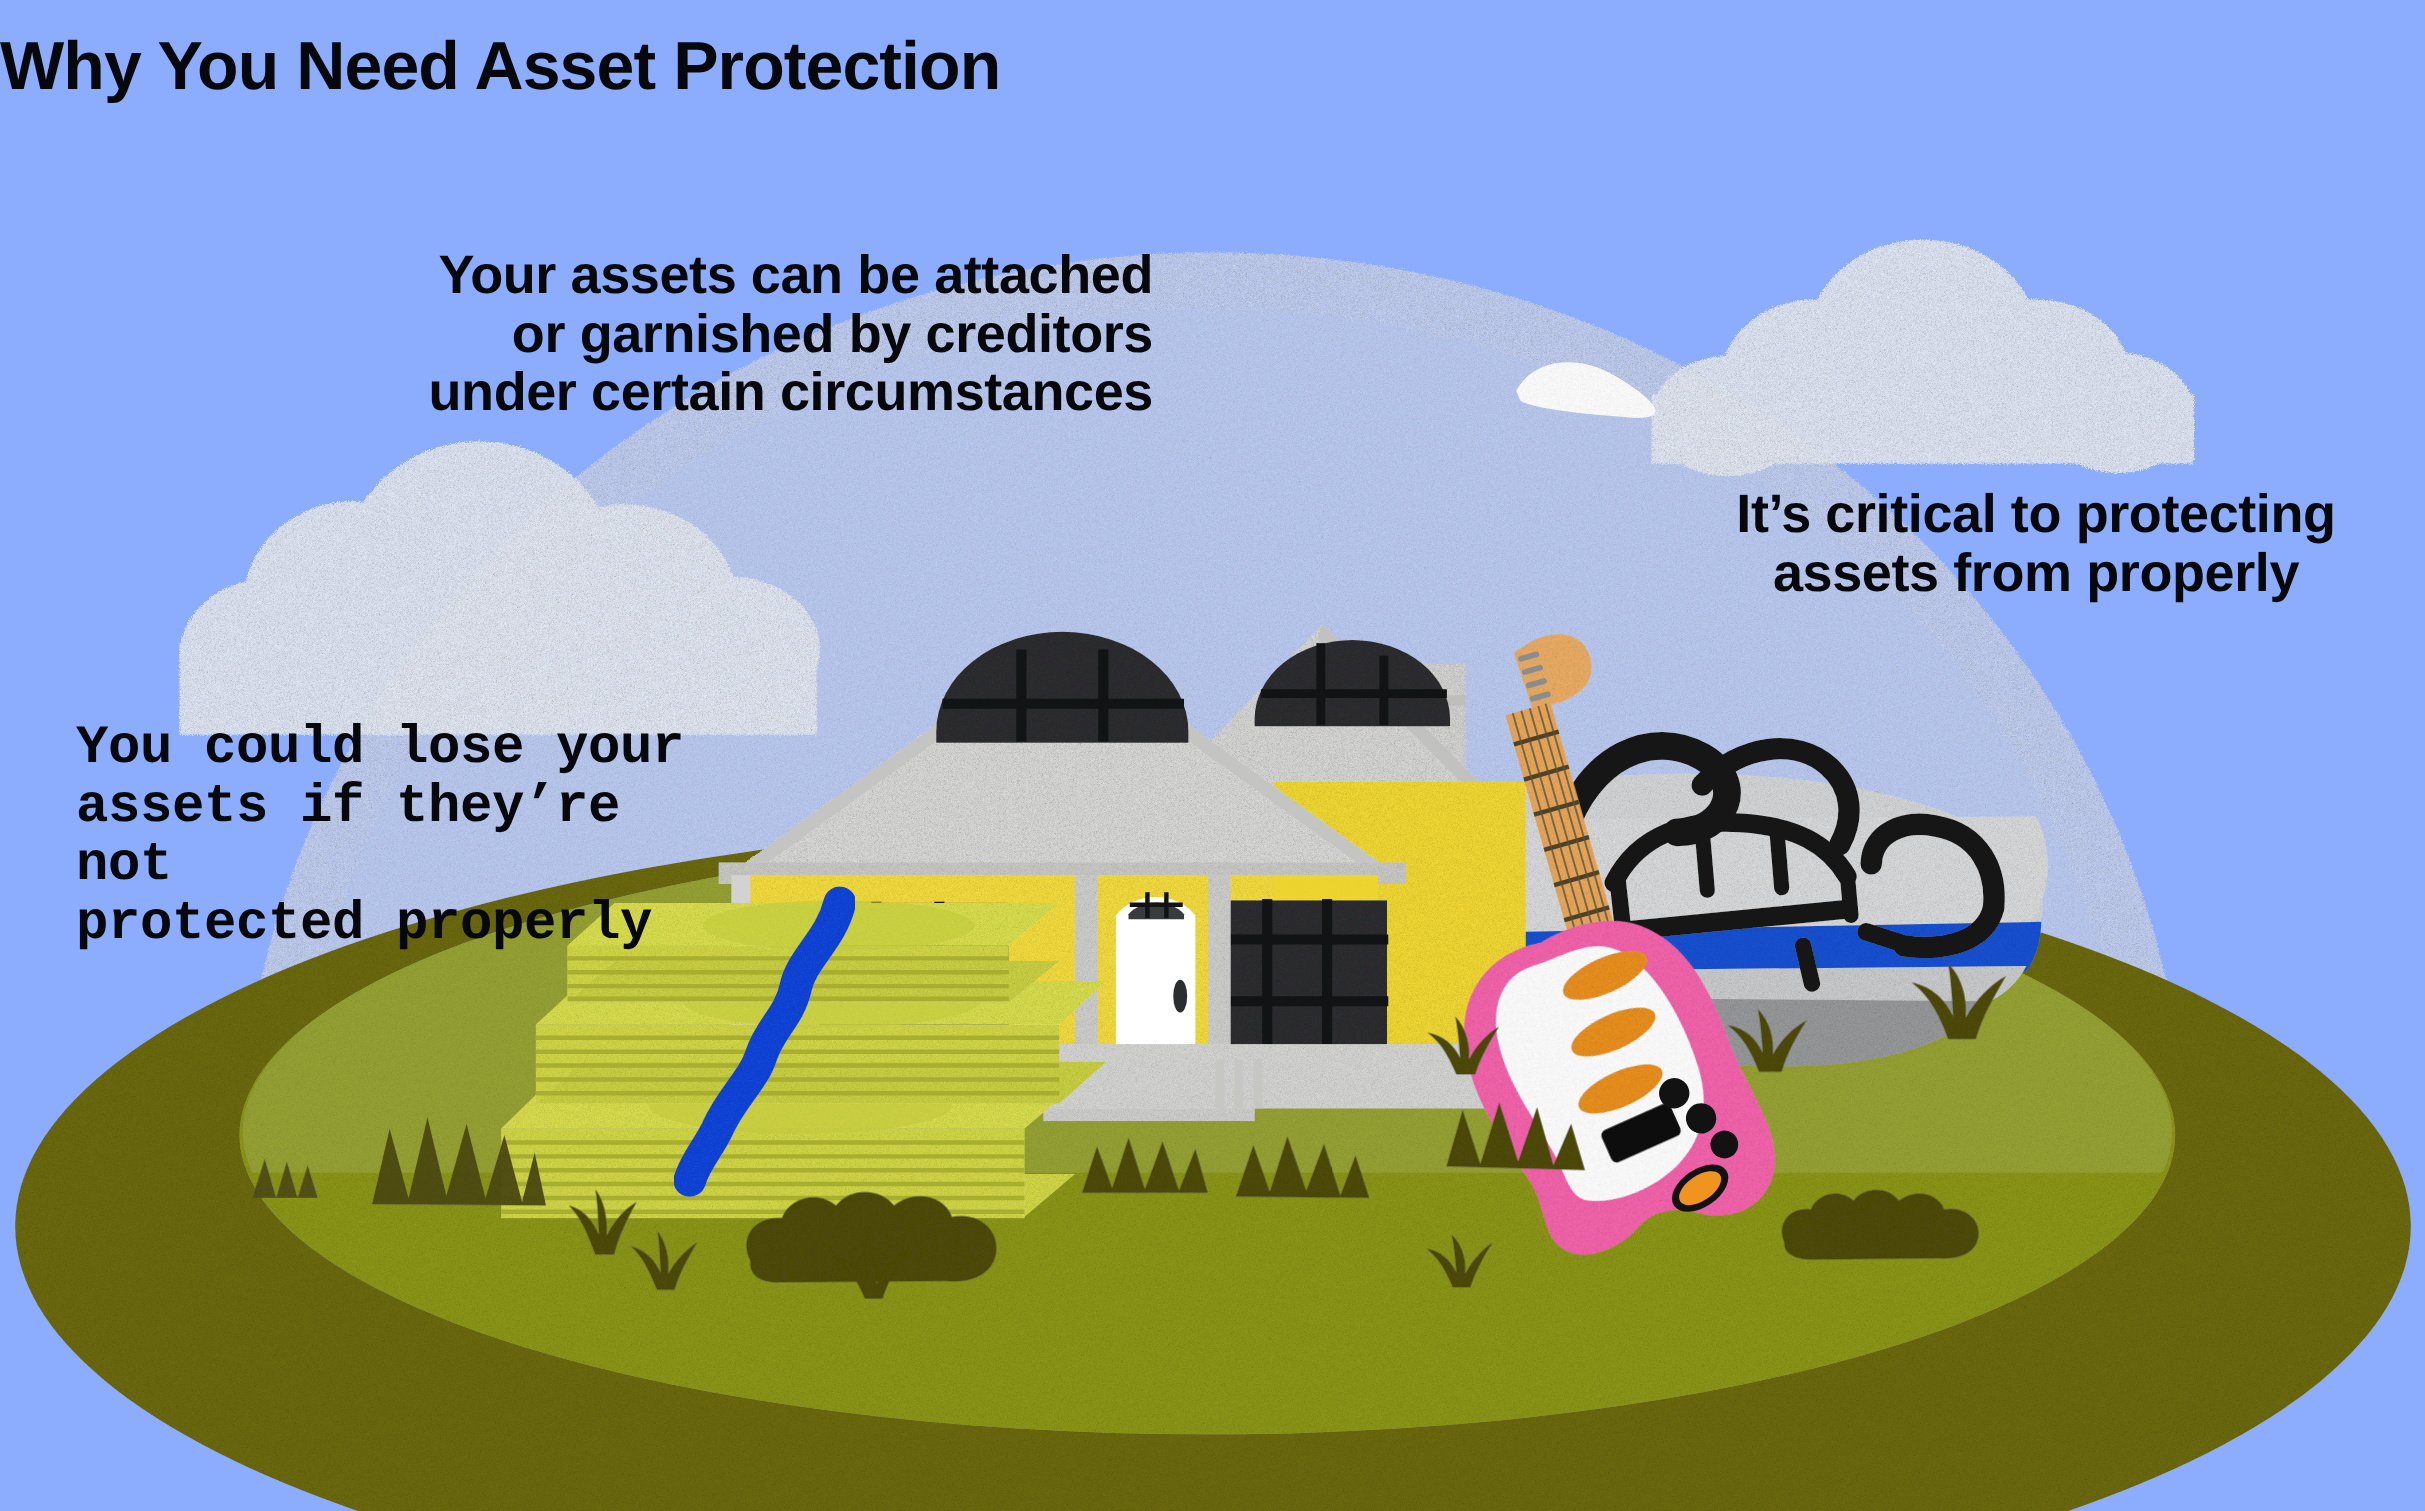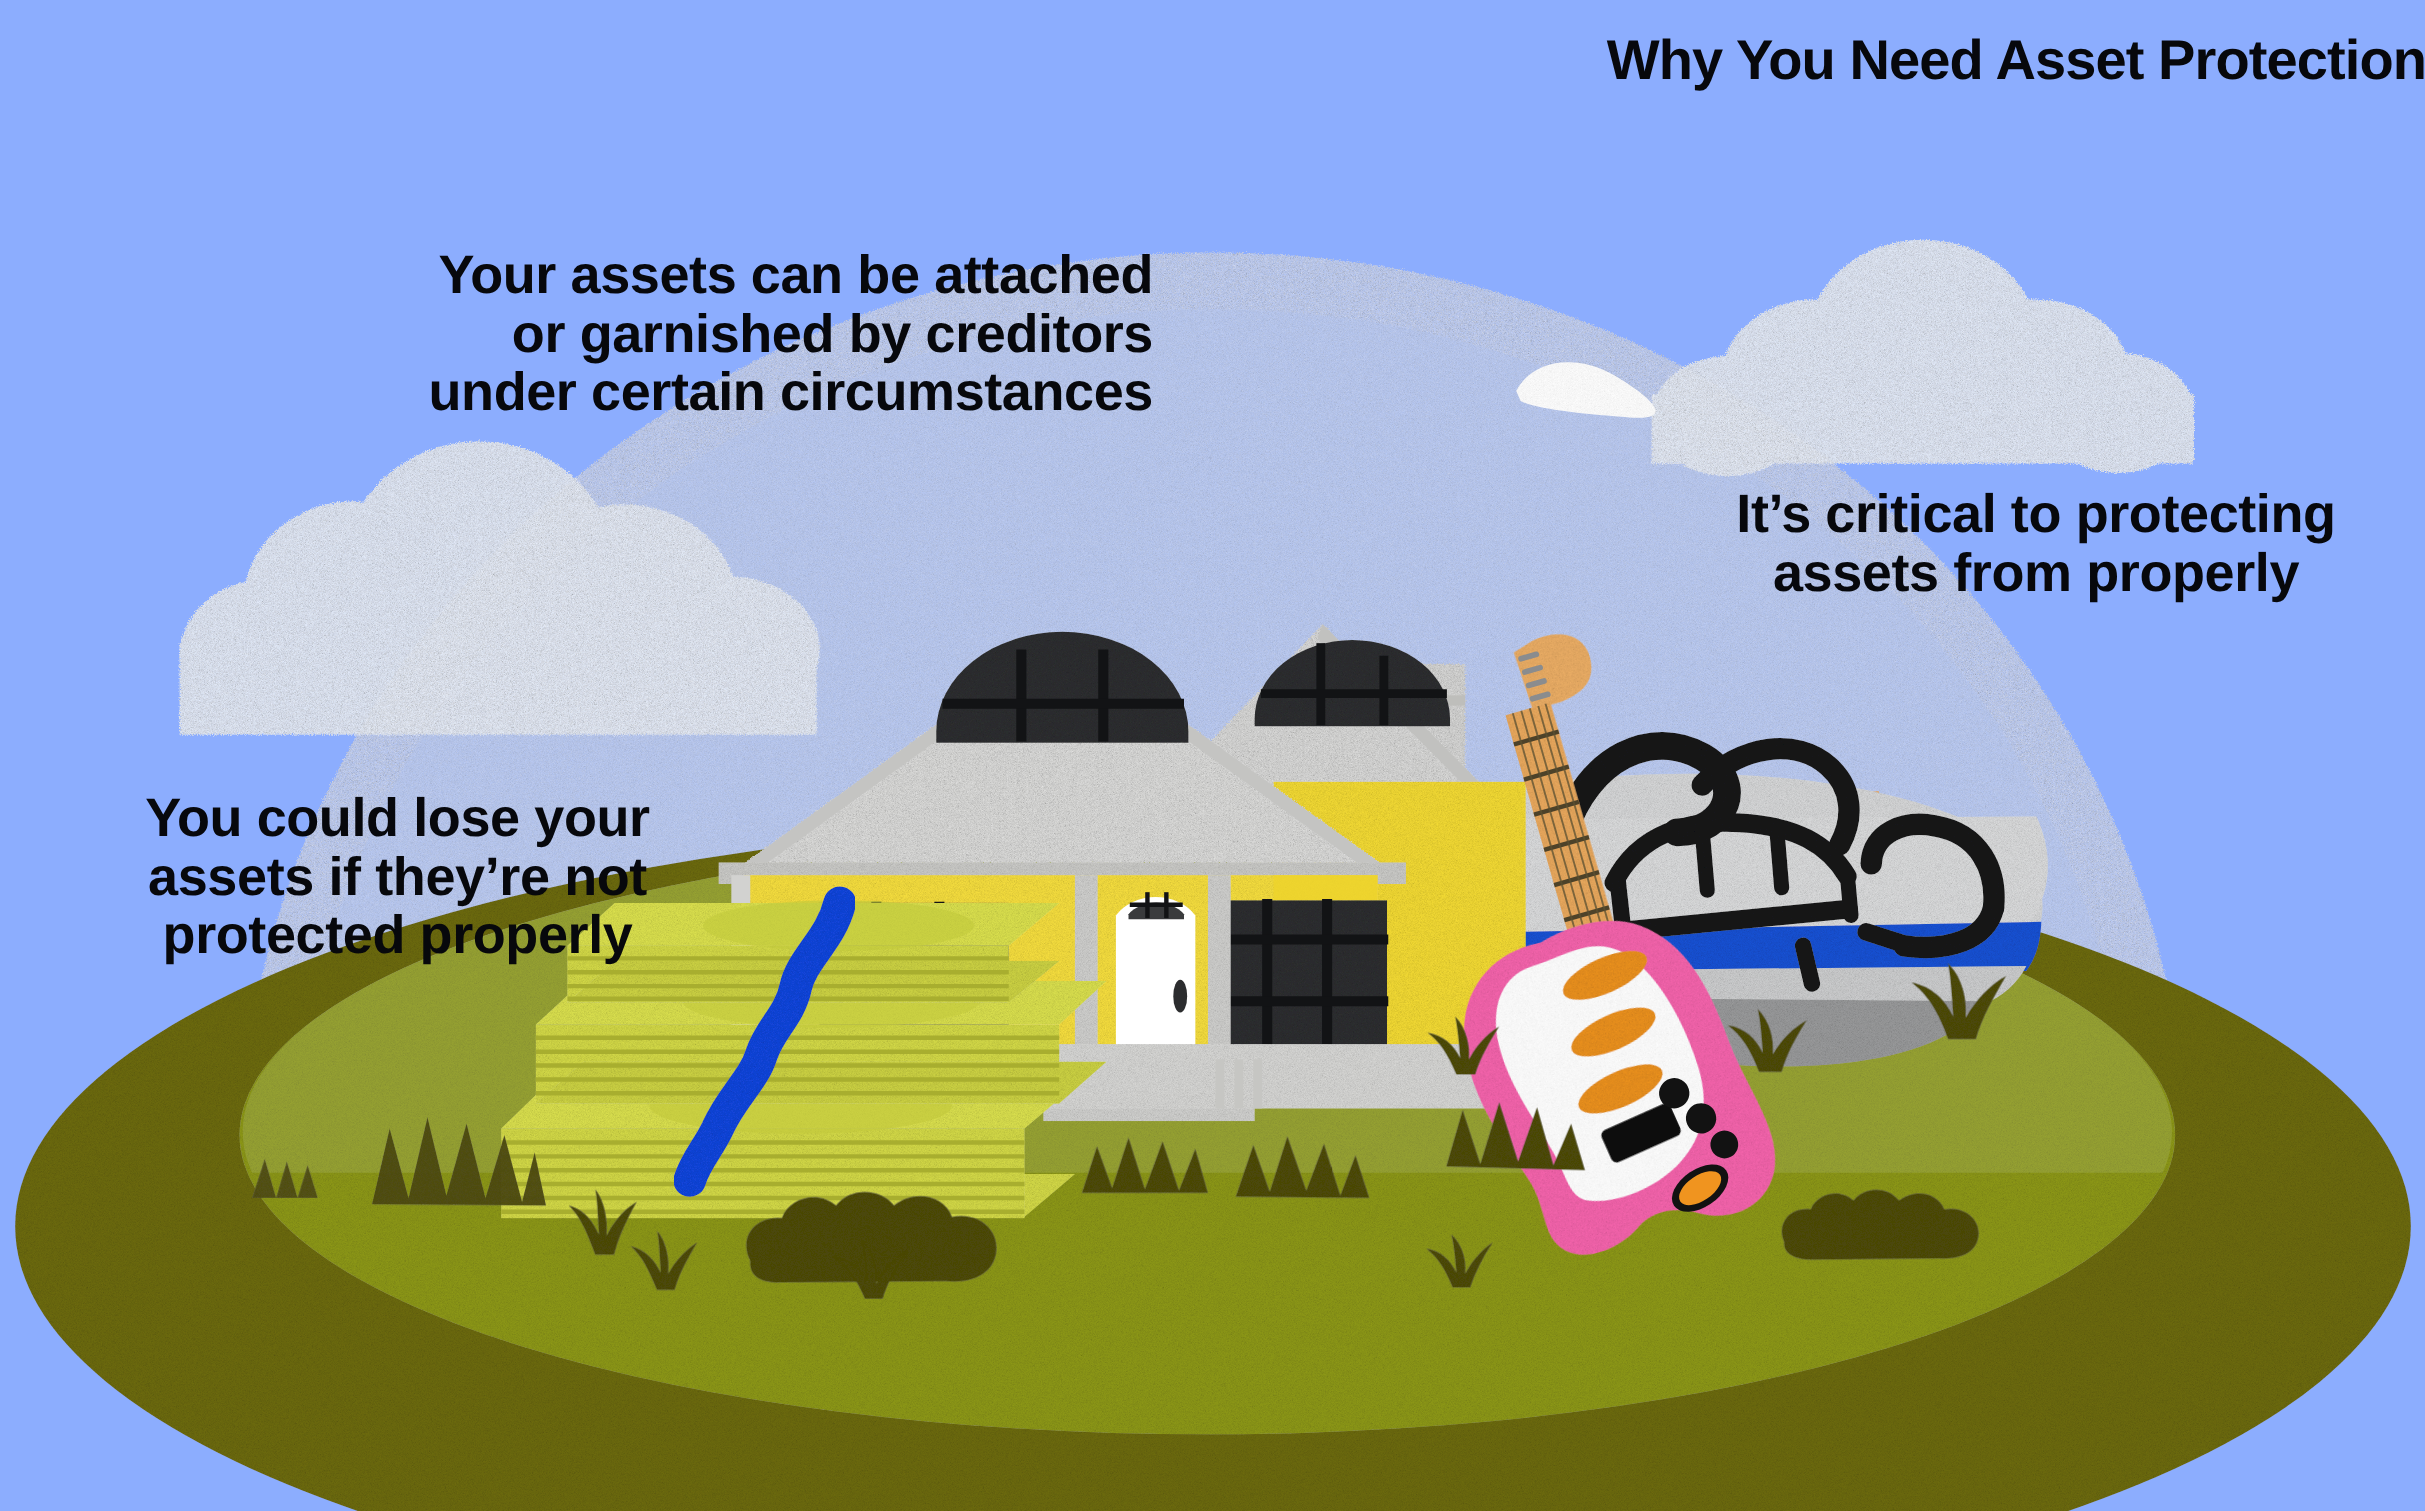--- a/index.html
+++ b/index.html
@@ -18,27 +18,27 @@
     position:absolute;
     color:#07080c;
     font-weight:700;
     letter-spacing:-0.4px;
     line-height:1.085;
     white-space:pre-line;
     text-rendering:geometricPrecision;
   }
   #page-title {
     left:0; right:0; top:30px;
-    text-align:right;
-    font-size:56px;
+    text-align:left;
+    font-size:68px;
     letter-spacing:-0.9px;
   }
   #callout-1 { left:296px; top:246px;  width:857px; text-align:right; font-size:54px; }
   #callout-2 { left:1658px; top:485px; width:756px; text-align:center; font-size:54px; }
-  #callout-3 { left:76px;  top:789px; width:643px; text-align:center; font-size:54px; }
+  #callout-3 { left:76px;  top:720px; width:643px; text-align:left; font-size:54px;font-family:Liberation Mono, monospace; }
 </style>
 </head>
 <body>
 
 <div id="stage">
 <svg viewBox="0 0 3848 2398" xmlns="http://www.w3.org/2000/svg">
   <defs>
 
     <filter id="grain" x="-10%" y="-10%" width="120%" height="120%">
       <feTurbulence type="fractalNoise" baseFrequency="0.9" numOctaves="4" seed="7" result="n"></feTurbulence>

